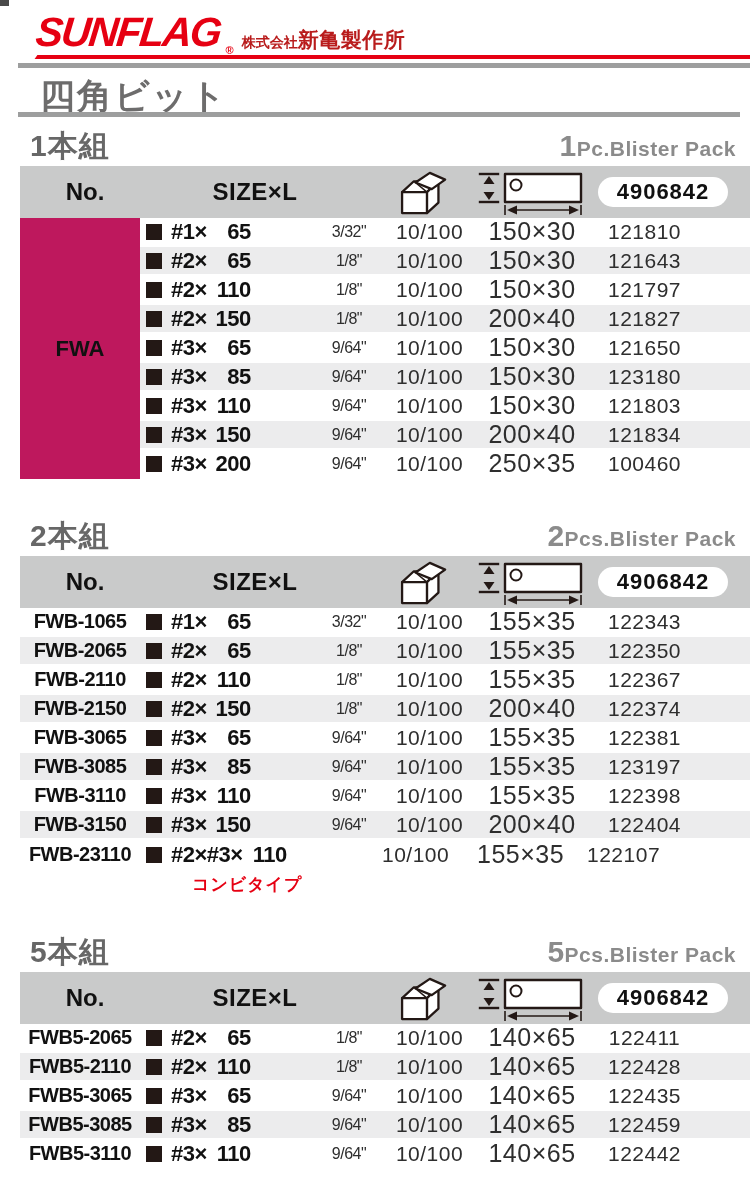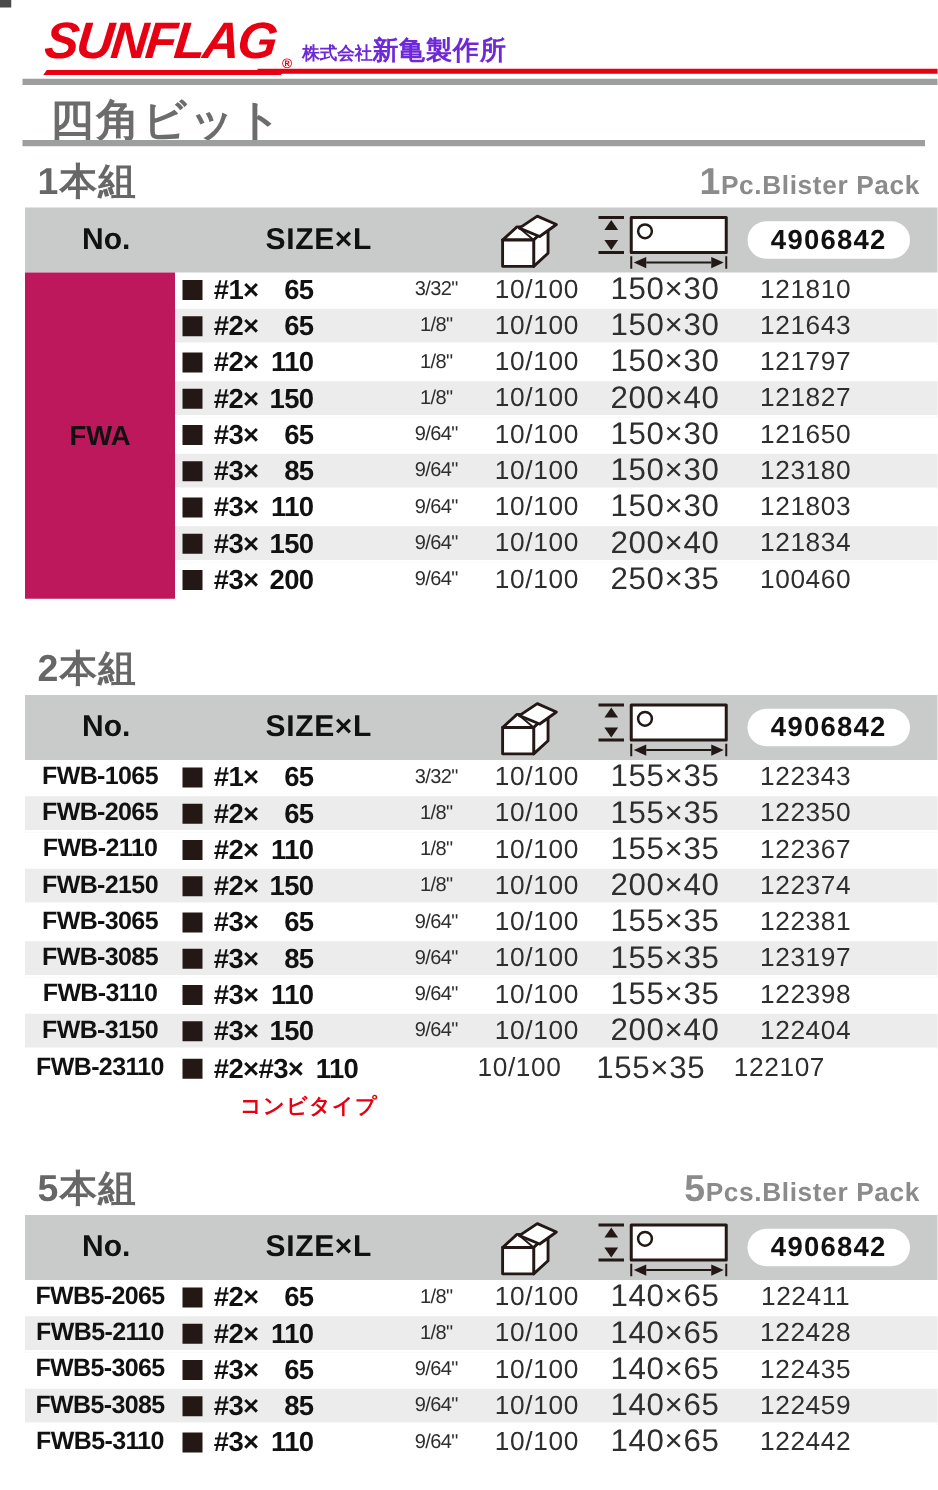--- a/index.html
+++ b/index.html
@@ -11,21 +11,21 @@
   .corner-mark{position:absolute;left:0;top:0;width:9px;height:6px;background:#4a4a4a;}
 
   
   .brand-row{position:absolute;left:36px;top:12px;display:flex;align-items:flex-end;}
   .logo-wrap{position:relative;display:inline-block;}
   .logo-text{font-size:41px;font-weight:800;font-style:italic;color:#e60012;
              letter-spacing:-2px;transform:skewX(-6deg);display:inline-block;line-height:1;}
   .logo-underline{position:absolute;left:0;bottom:-3px;width:96%;height:4px;background:#e60012;
                   transform:skewX(-35deg);}
   .logo-reg{font-size:11px;font-weight:700;color:#e60012;vertical-align:-8px;margin-left:1px;}
-  .company{margin-left:8px;font-weight:700;color:#6d28d9;white-space:nowrap;line-height:1;
+  .company{margin-left:8px;font-weight:700;color:#b91c1c;white-space:nowrap;line-height:1;
            padding-bottom:6px;}
   .company-small{font-size:14px;}
   .company-large{font-size:21px;letter-spacing:0.5px;}
   .red-line{position:absolute;left:206px;right:0;top:55px;height:4px;background:#e60012;}
   .gray-line-top{position:absolute;left:18px;right:0;top:63px;height:5px;background:#9d9e9e;}
 
   
   .page-title{position:absolute;left:40px;top:73px;font-size:35px;font-weight:700;
               color:#6d6c6c;letter-spacing:2px;}
   .title-underline{position:absolute;left:18px;right:10px;top:112px;height:5px;background:#9d9e9e;}
@@ -249,20 +249,21 @@
       <div class="c-blister">250×35</div>
       <div class="c-code">100460</div>
     </div>
         </div>
     </div>
   </div>
 
   <div class="section sec-two">
     <div class="section-head">
       <span class="section-title">2本組</span>
+      <span class="pack-label"><span class="pack-num">2</span><span>Pcs.Blister Pack</span></span>
     </div>
     <div class="thead">
       <div class="th-no">No.</div>
       <div class="th-size">SIZE×L</div>
       <svg class="icon-box" viewBox="0 0 64 46">
         <polygon class="fw" points="7,22 19,11 45,11 33,22"></polygon>
         <polygon class="fw" points="33,22 45,11 45,33 33,44"></polygon>
         <polygon class="fw" points="7,22 33,22 33,44 7,44"></polygon>
         <polygon class="fw" points="21,12 36,2 52,9 38,19"></polygon>
         <line class="thin" x1="21" y1="12" x2="33" y2="22"></line>

